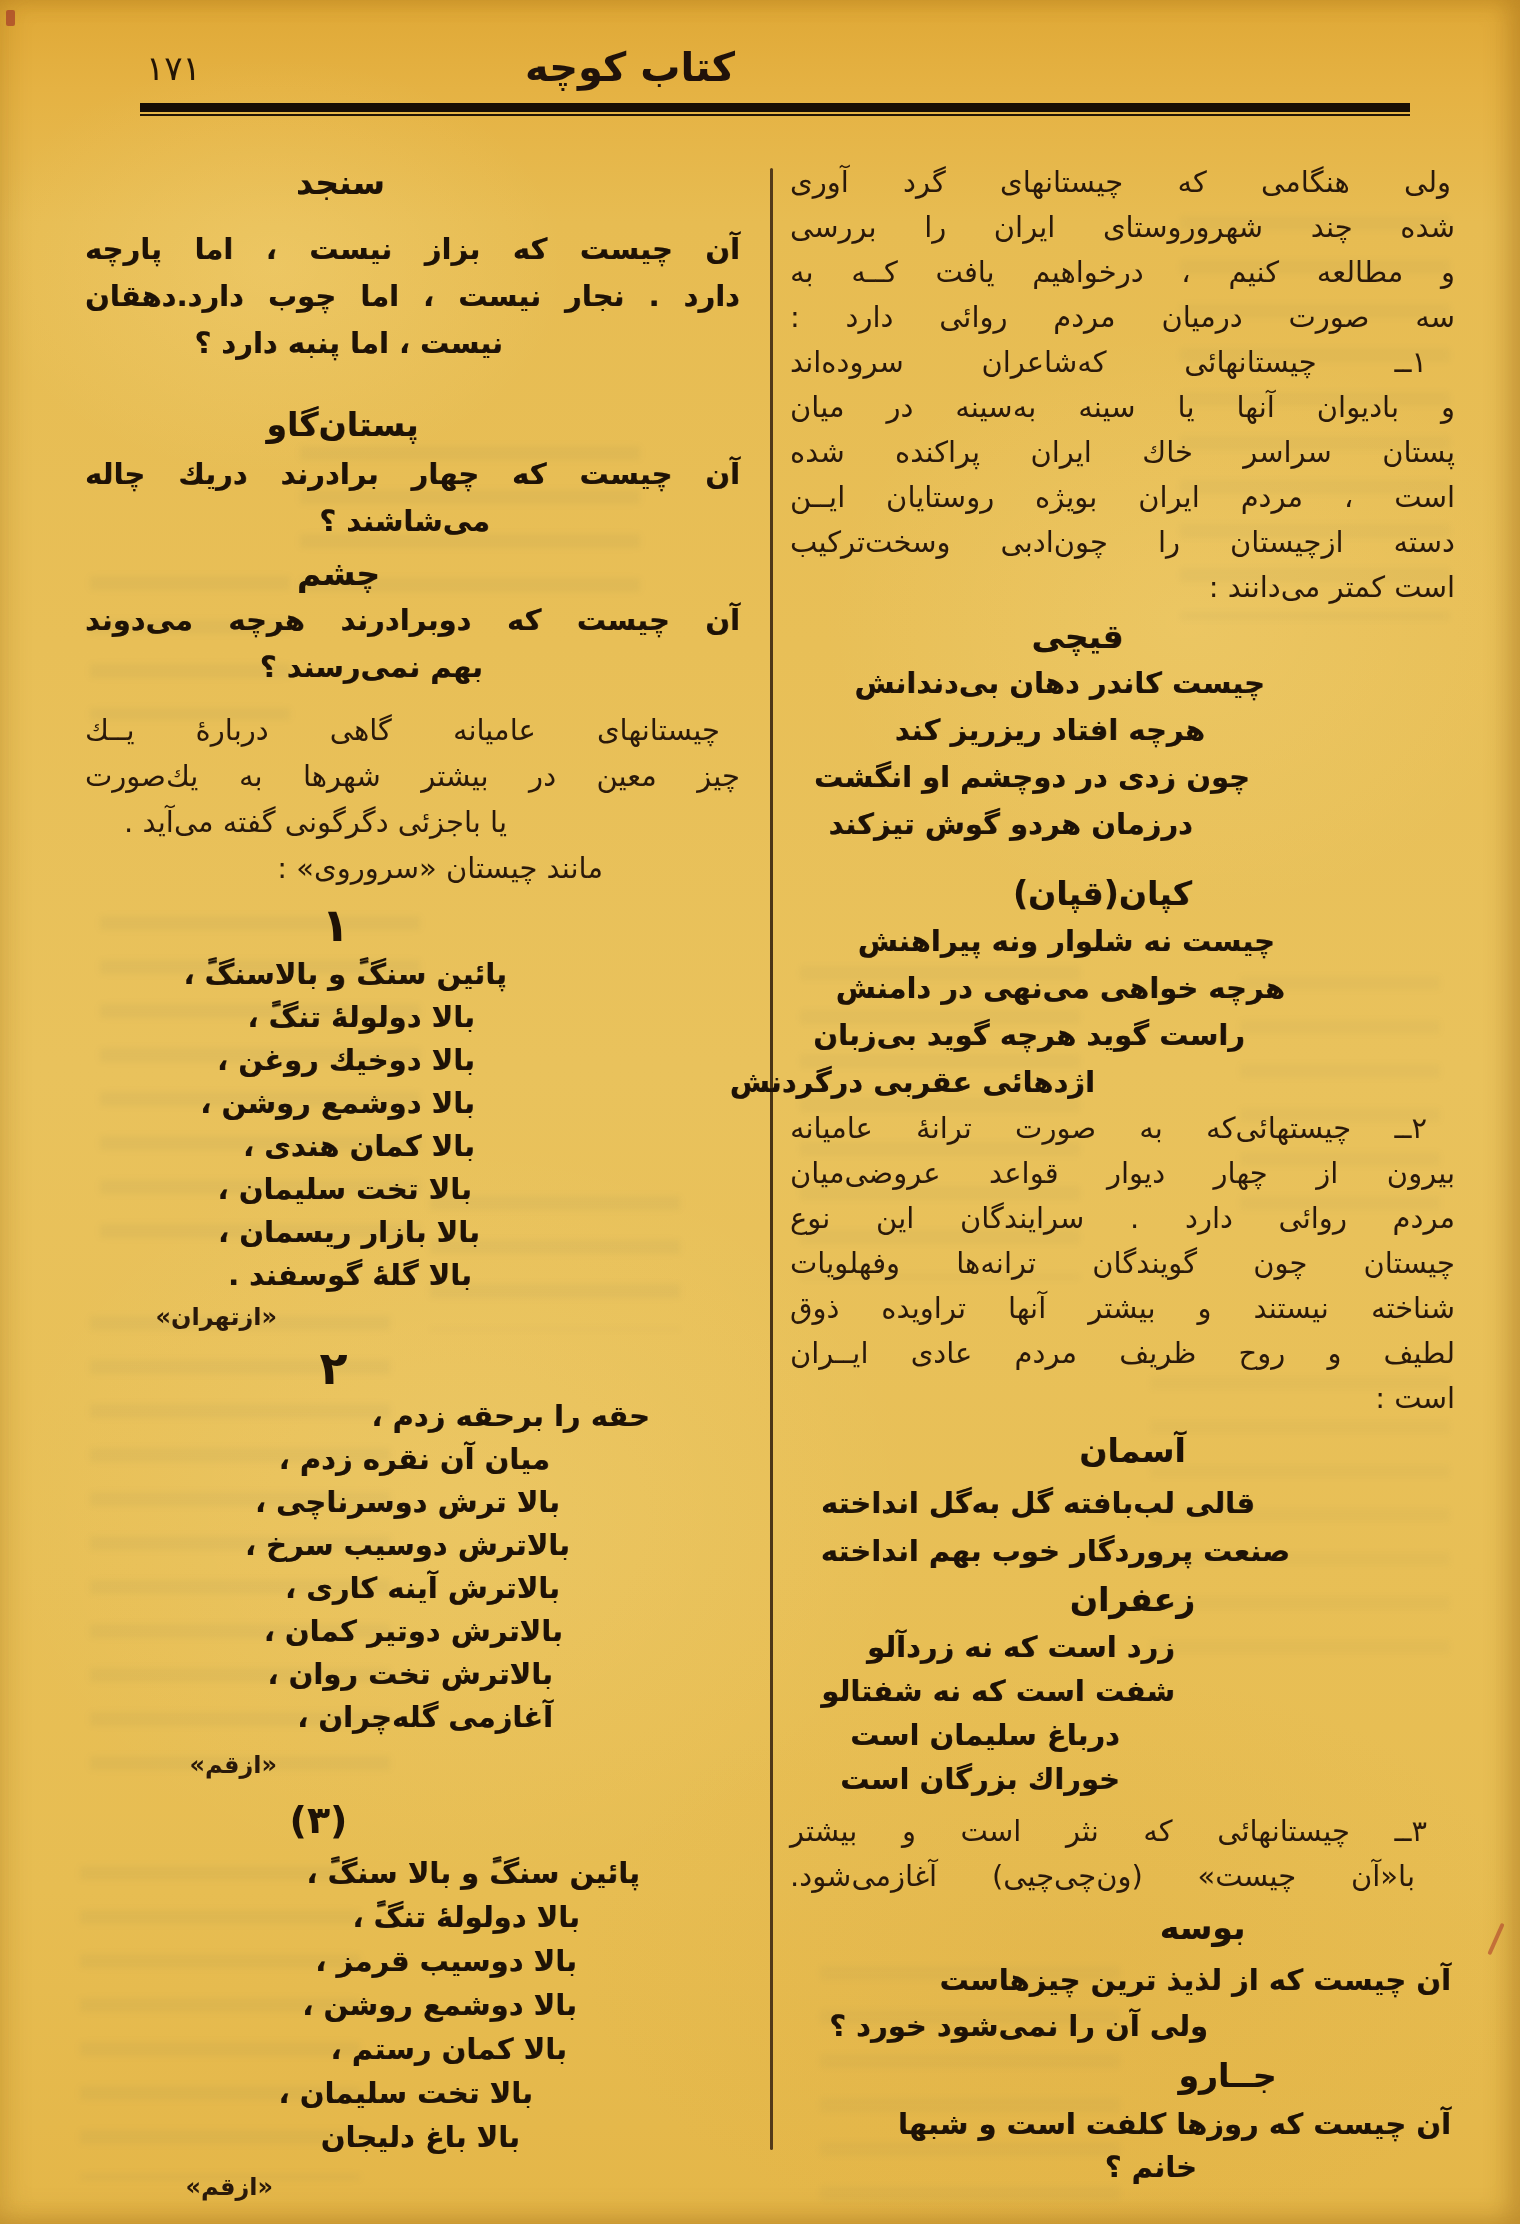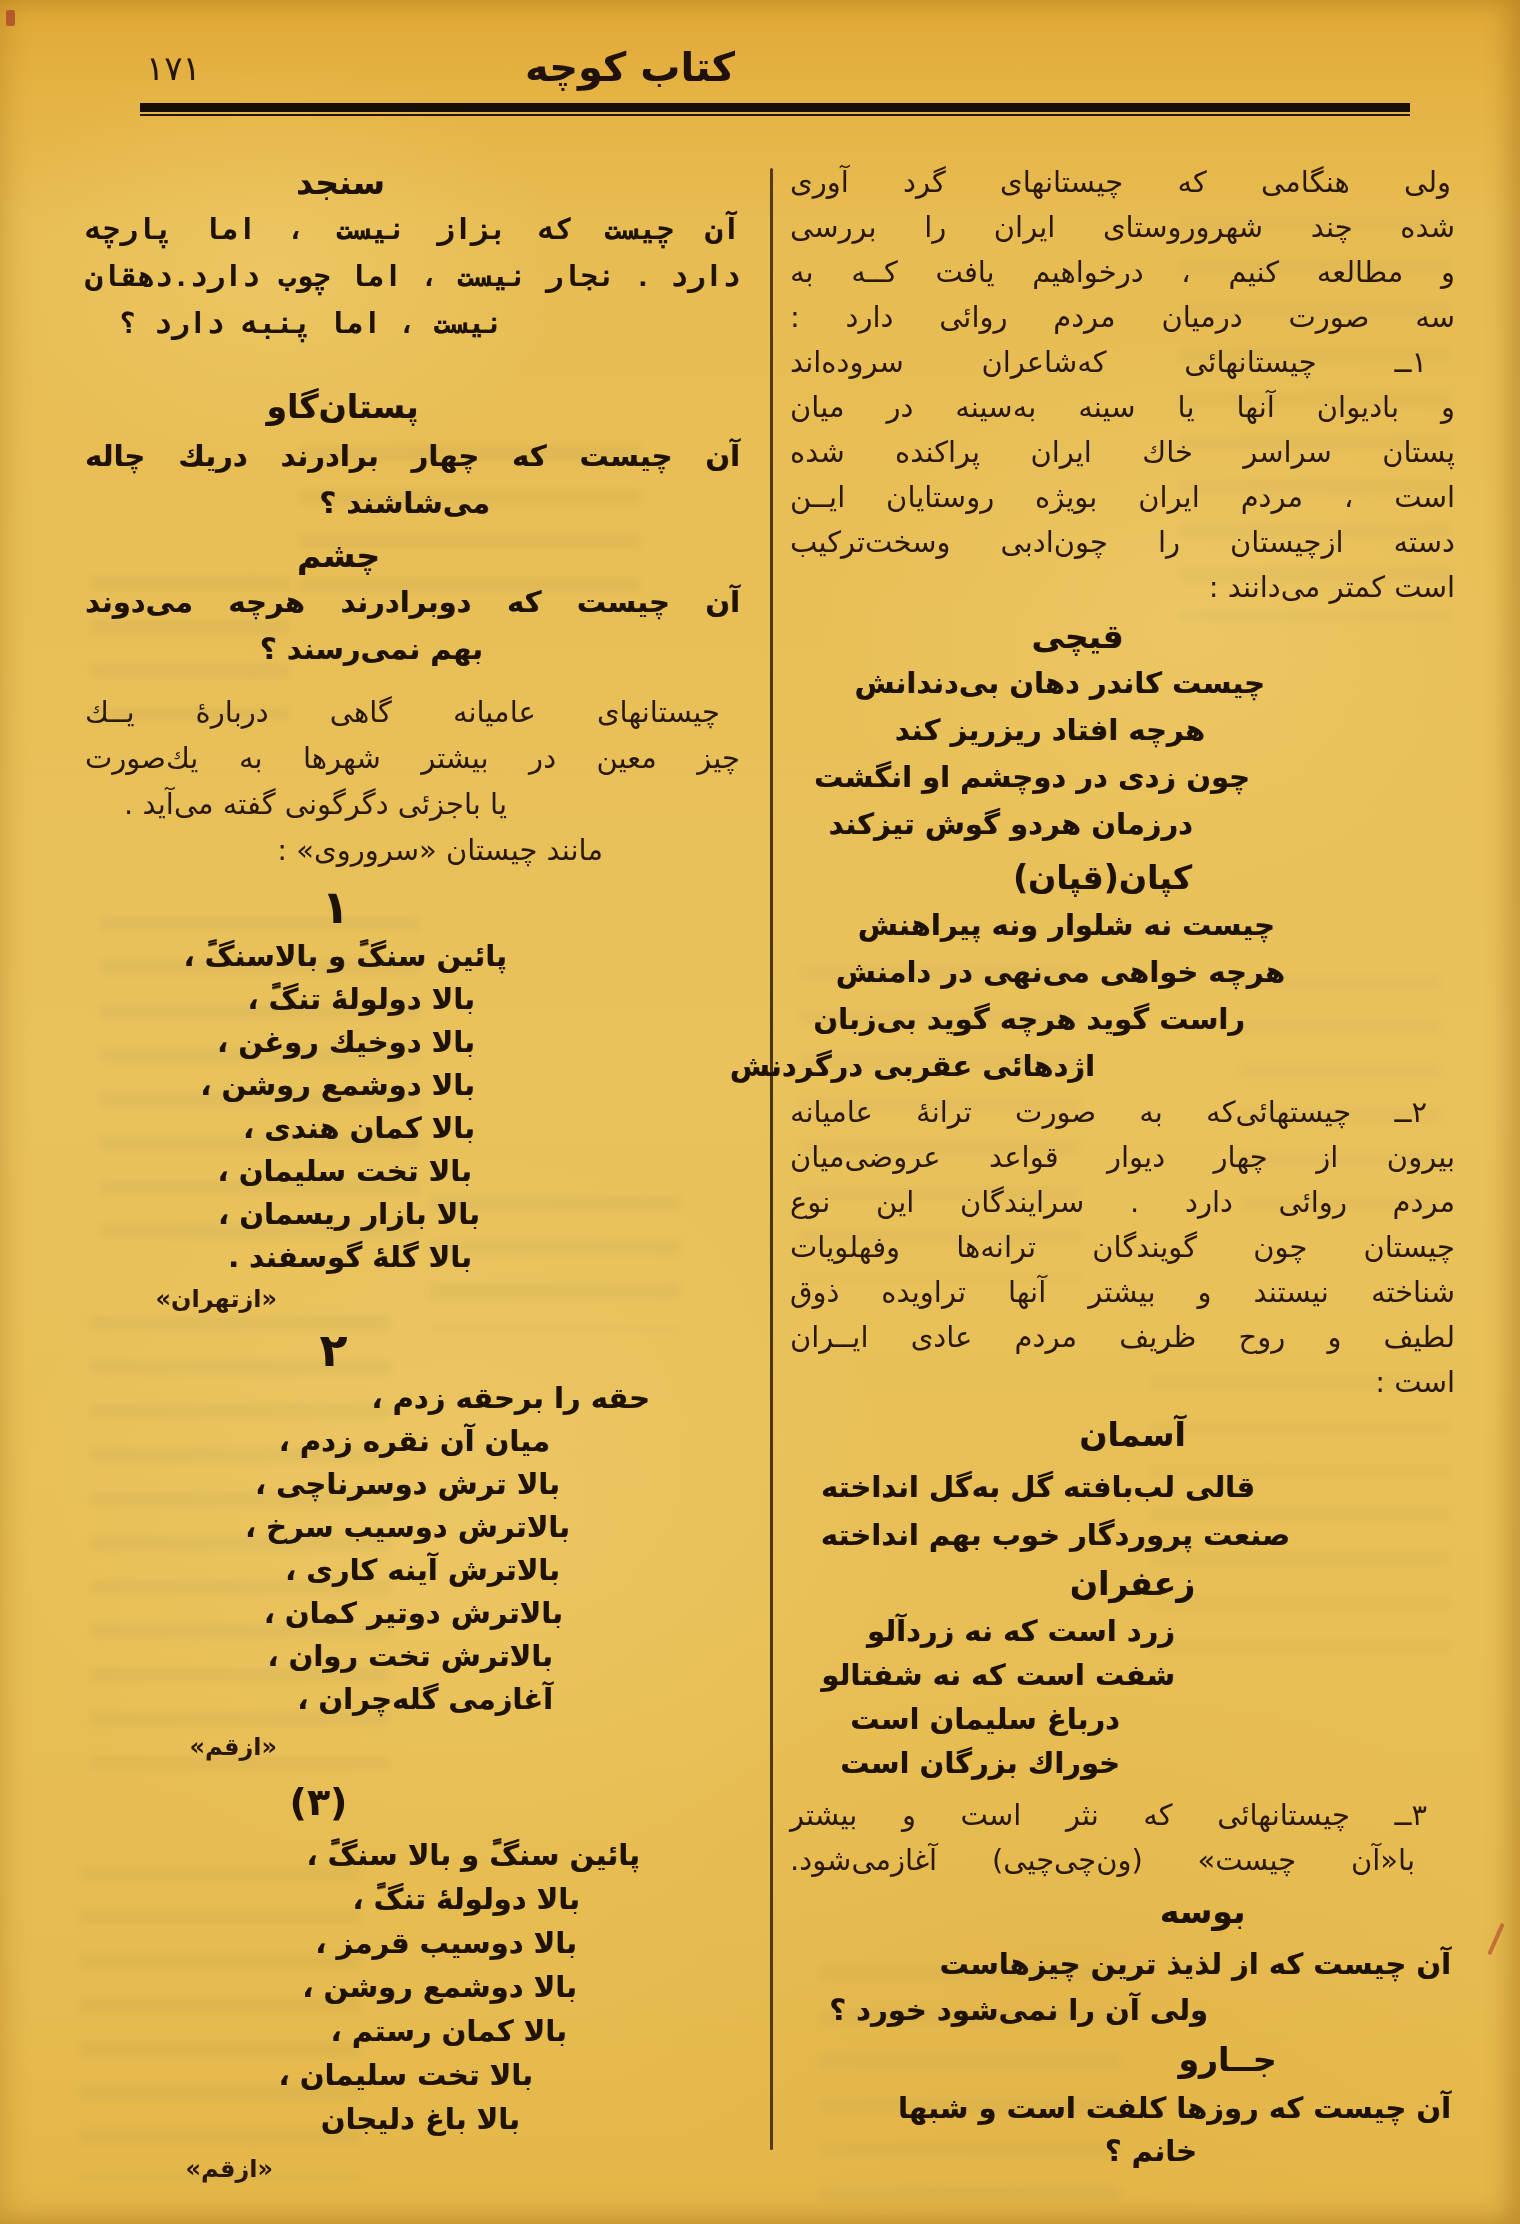--- a/index.html
+++ b/index.html
@@ -97,21 +97,21 @@
     </div>
 
     <div class="hd" style="height:48px;margin-top:2px;transform:translateX(-45px);">قیچی</div>
     <div class="group" style="line-height:47px;">
       <div class="vl" style="padding-right:190px">چیست کاندر دهان بی‌دندانش</div>
       <div class="vl" style="padding-right:250px">هرچه افتاد ریزریز کند</div>
       <div class="vl" style="padding-right:205px">چون زدی در دوچشم او انگشت</div>
       <div class="vl" style="padding-right:262px">درزمان هردو گوش تیزکند</div>
     </div>
 
-    <div class="hd" style="height:42px;margin-top:8px;transform:translateX(-20px);">کپان(قپان)</div>
+    <div class="hd" style="height:42px;margin-top:24px;transform:translateX(-20px);">کپان(قپان)</div>
     <div class="group" style="line-height:47px;margin-top:4px;text-align:right;">
       <div class="vl" style="padding-right:180px">چیست نه شلوار ونه پیراهنش</div>
       <div class="vl" style="padding-right:170px">هرچه خواهی می‌نهی در دامنش</div>
       <div class="vl" style="padding-right:210px">راست گوید هرچه گوید بی‌زبان</div>
       <div class="vl" style="padding-right:360px">اژدهائی عقربی درگردنش</div>
     </div>
 
     <div class="group">
       <div class="bl jl" style="padding-right:28px">۲ــ چیستهائی‌که به صورت ترانهٔ عامیانه</div>
       <div class="bl jl">بیرون از چهار دیوار قواعد عروضی‌میان</div>
@@ -151,21 +151,21 @@
     <div class="group" style="line-height:43px;margin-top:6px;">
       <div class="vl" style="padding-right:4px">آن چیست که روزها کلفت است و شبها</div>
       <div class="vl" style="padding-right:258px">خانم ؟</div>
     </div>
 
   </div>
 
   <div class="col col-left">
 
     <div class="hd" style="height:44px;transform:translateX(-72px);">سنجد</div>
-    <div class="group" style="line-height:47px;margin-top:4px;font-family:Liberation Mono, monospace;">
+    <div class="group" style="line-height:47px;margin-top:22px;">
       <div class="vl jlv">آن چیست که بزاز نیست ، اما پارچه</div>
       <div class="vl jlv">دارد . نجار نیست ، اما چوب دارد.دهقان</div>
       <div class="vl" style="padding-right:237px">نیست ، اما پنبه دارد ؟</div>
     </div>
 
     <div class="hd" style="height:46px;margin-top:34px;transform:translateX(-70px);">پستان‌گاو</div>
     <div class="group" style="line-height:47px;margin-top:4px;">
       <div class="vl jlv">آن چیست که چهار برادرند دریك چاله</div>
       <div class="vl" style="padding-right:250px">می‌شاشند ؟</div>
     </div>

